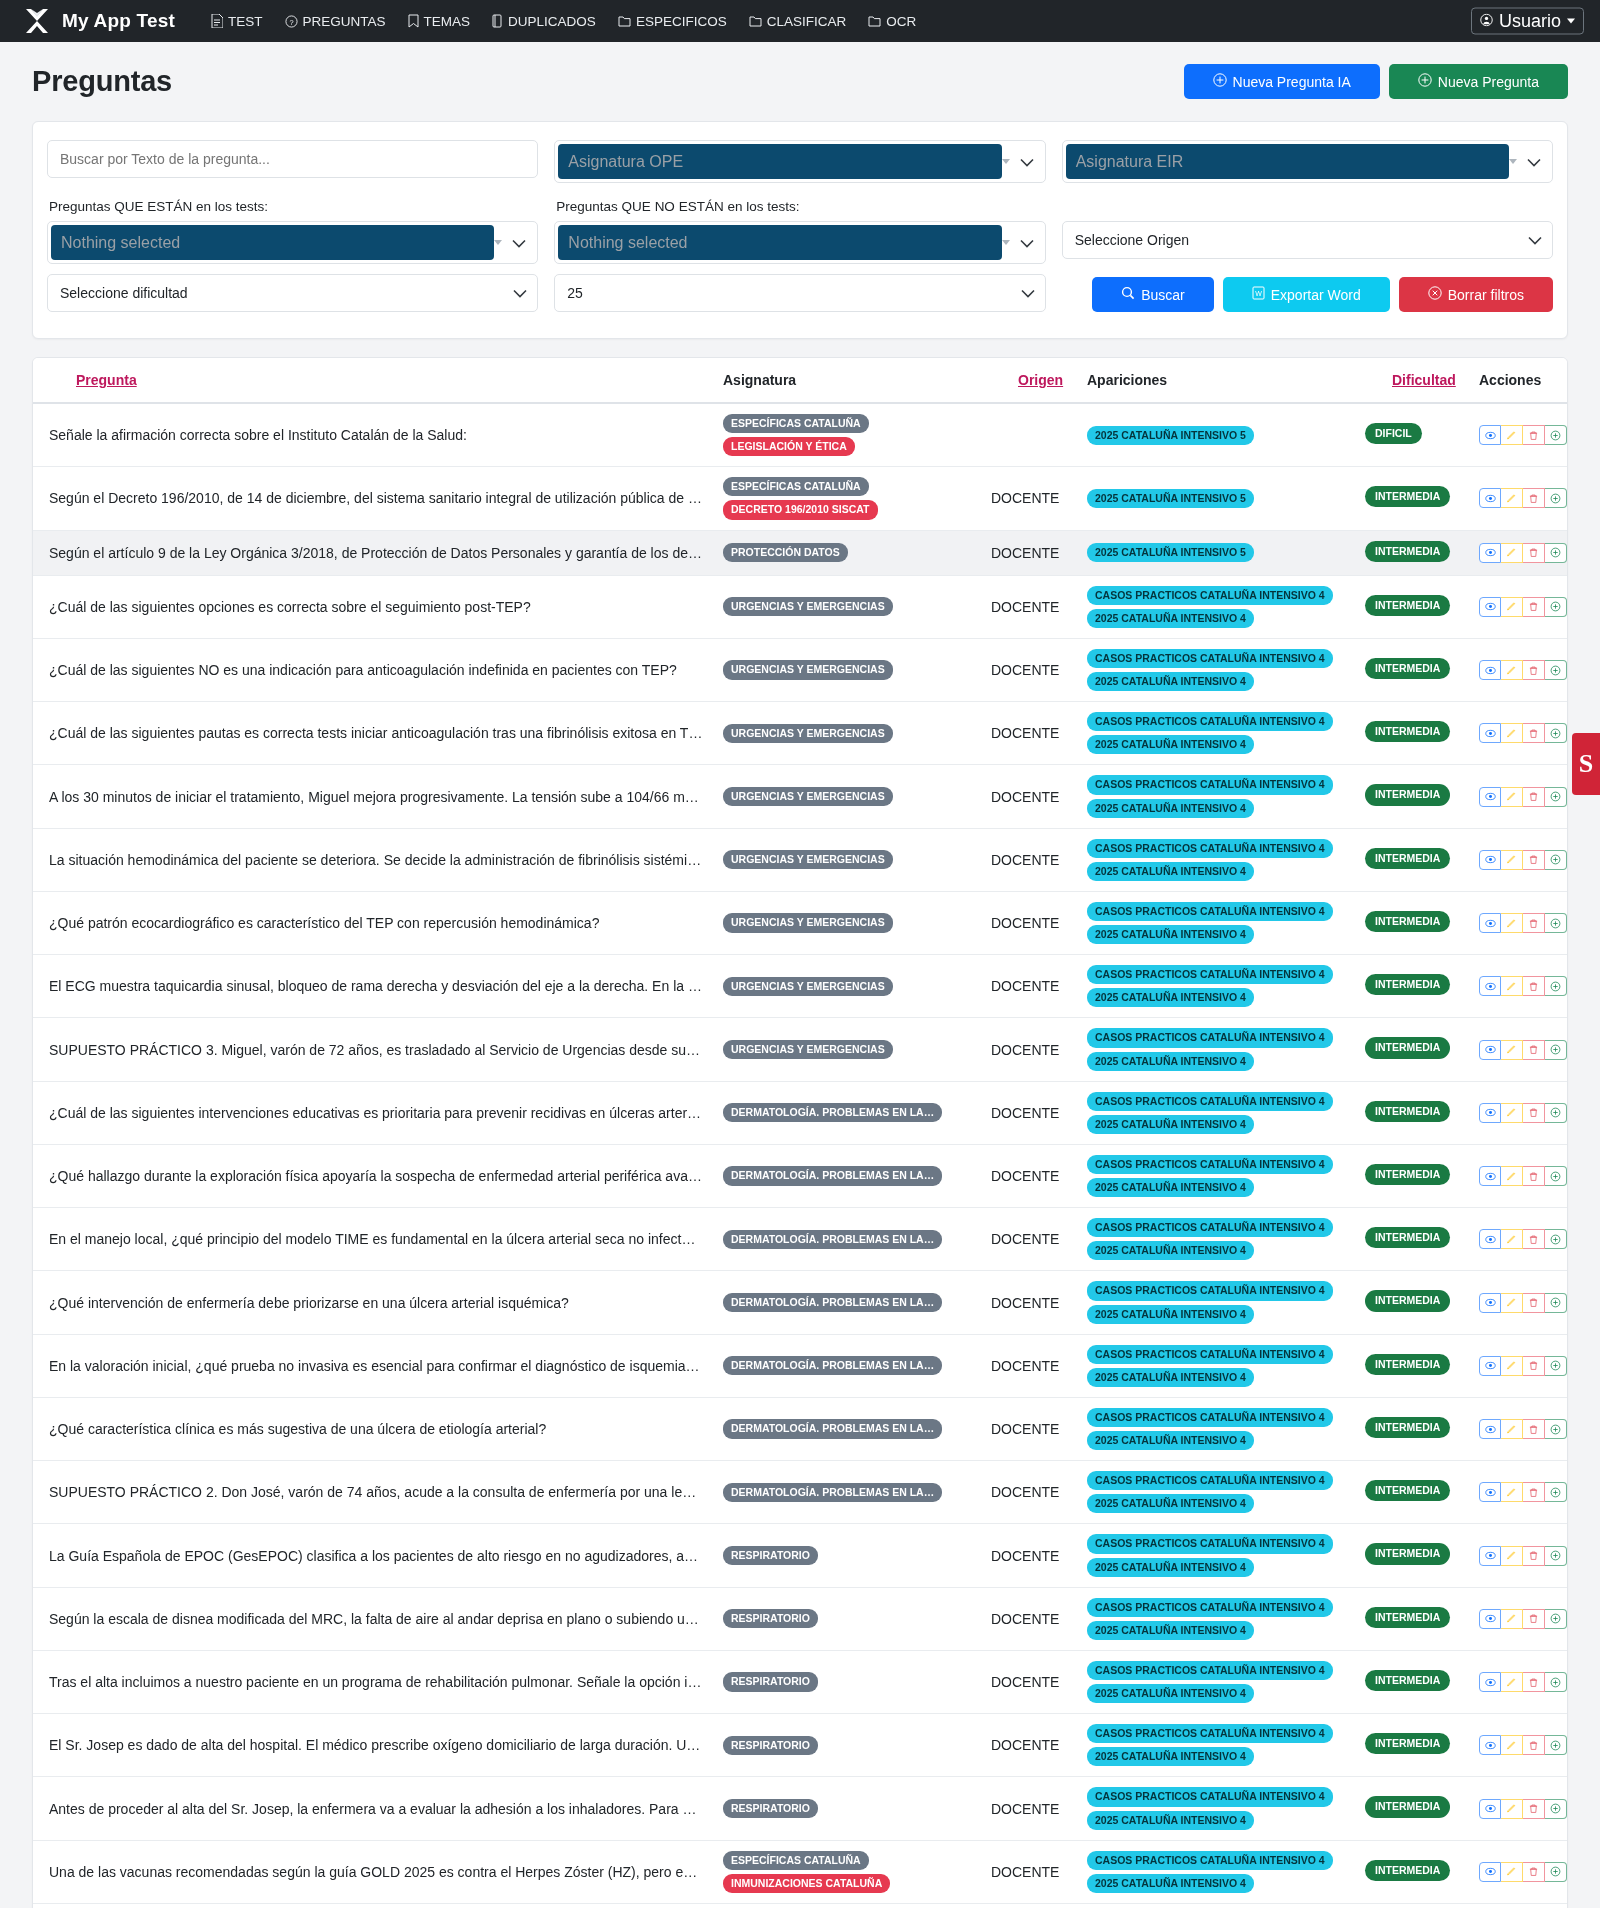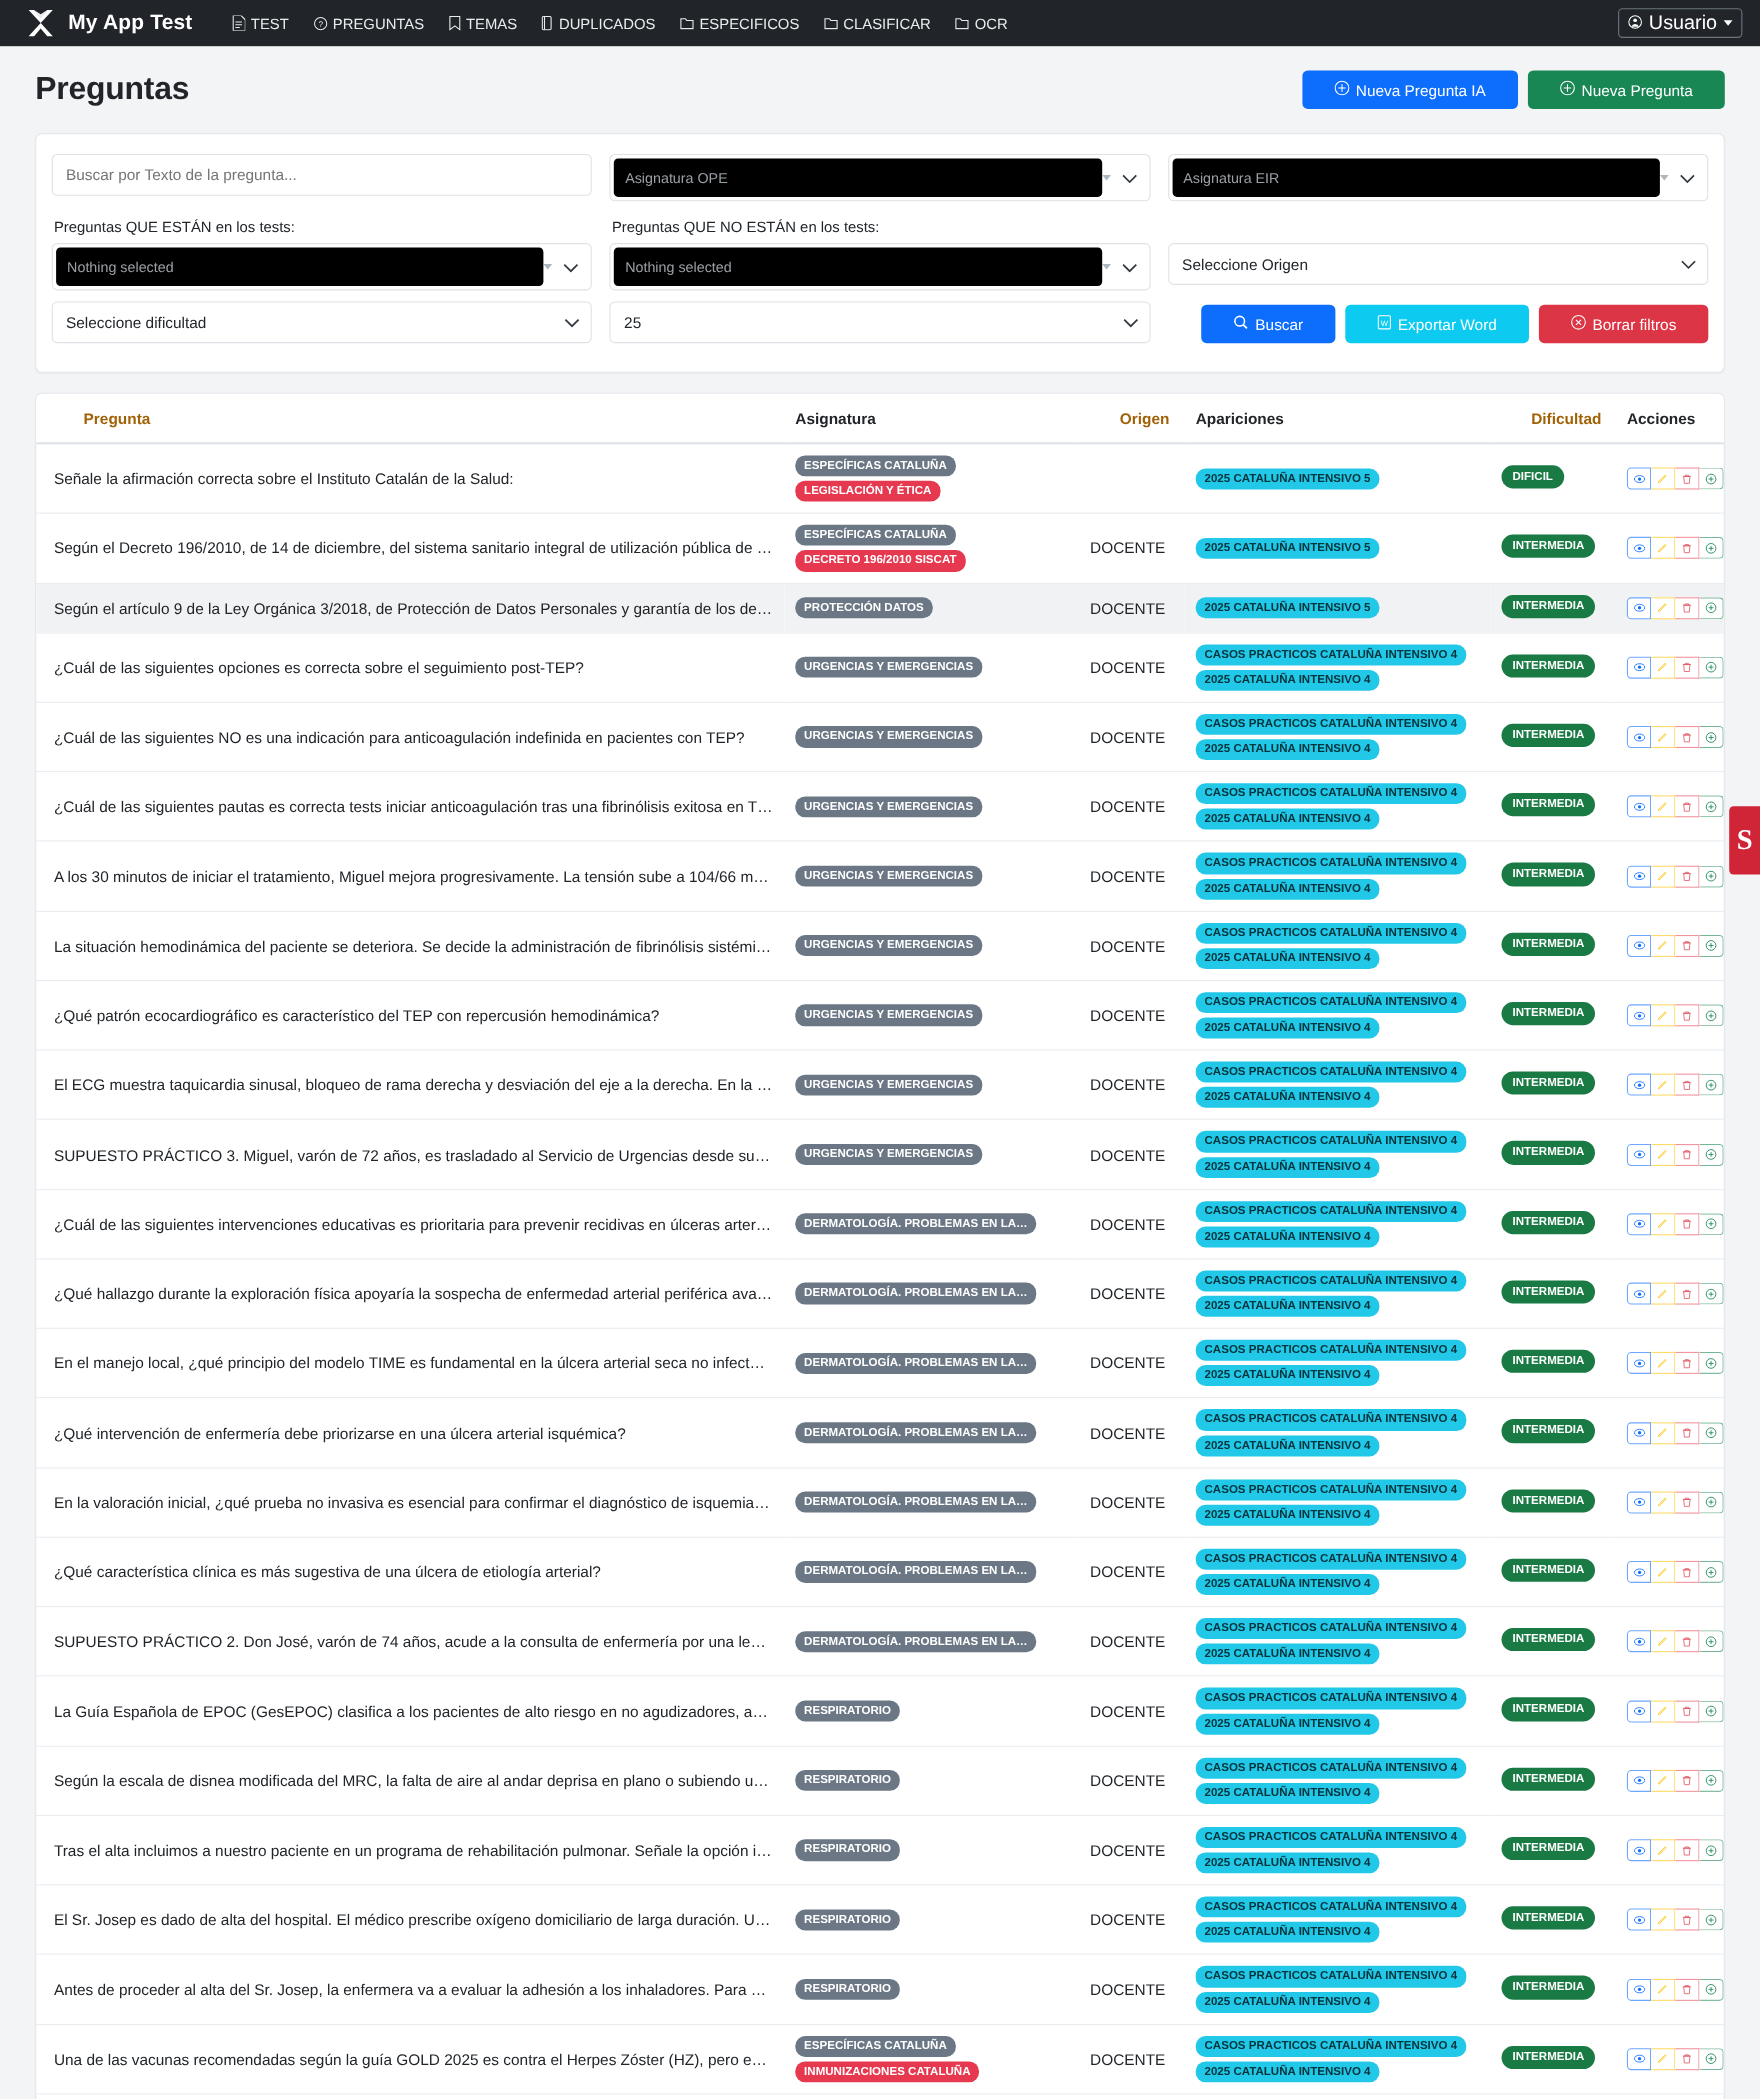--- a/index.html
+++ b/index.html
@@ -68,39 +68,39 @@
   .ctrl-wrap{ position:relative; }
   .chev{
     position:absolute; right:11px; top:50%; transform:translateY(-50%);
     pointer-events:none; color:#343a40;
   }
   .sel2{
     width:100%; height:43px; border:1px solid #dee2e6; border-radius:5px;
     background:#fff; display:flex; align-items:center; position:relative; padding:3px;
   }
   .sel2 .inner{
-    flex:1; height:100%; background:#000000; border-radius:4px;
-    display:flex; align-items:center; padding:0 10px; color:#9aa0a6; font-size:13px;
+    flex:1; height:100%; background:#0c4a6e; border-radius:4px;
+    display:flex; align-items:center; padding:0 10px; color:#9aa0a6; font-size:16px;
   }
   .sel2 .tri{
     width:0;height:0;border-left:4px solid transparent;border-right:4px solid transparent;
     border-top:5px solid #adb5bd; margin-right:10px;
   }
   .sel2 .chev2{ margin-right:8px; color:#343a40; }
   .btn-row{ display:flex; gap:9px; justify-content:flex-end; align-items:flex-end; }
 
   
   .tablecard{ overflow:hidden; }
   table{ width:100%; border-collapse:collapse; table-layout:fixed; }
   thead th{
     text-align:left; font-size:14px; font-weight:bold; color:#212529;
     padding:14px 10px; border-bottom:2px solid #dfe3e8; vertical-align:bottom;
     background:#fff;
   }
-  thead th a{ color:#a16207; cursor:pointer;padding-left:27px; }
+  thead th a{ color:#be185d; text-decoration:underline; cursor:pointer;padding-left:27px; }
   .c-preg{ width:680px; padding-left:16px !important; }
   .c-asig{ width:268px; }
   .c-orig{ width:96px; }
   .c-apar{ width:278px; }
   .c-dif { width:114px; }
   .c-acc { width:100px; }
 
   tbody td{
     border-bottom:1px solid #e9ecef; padding:10px;
     font-size:14px; color:#212529; vertical-align:middle;

